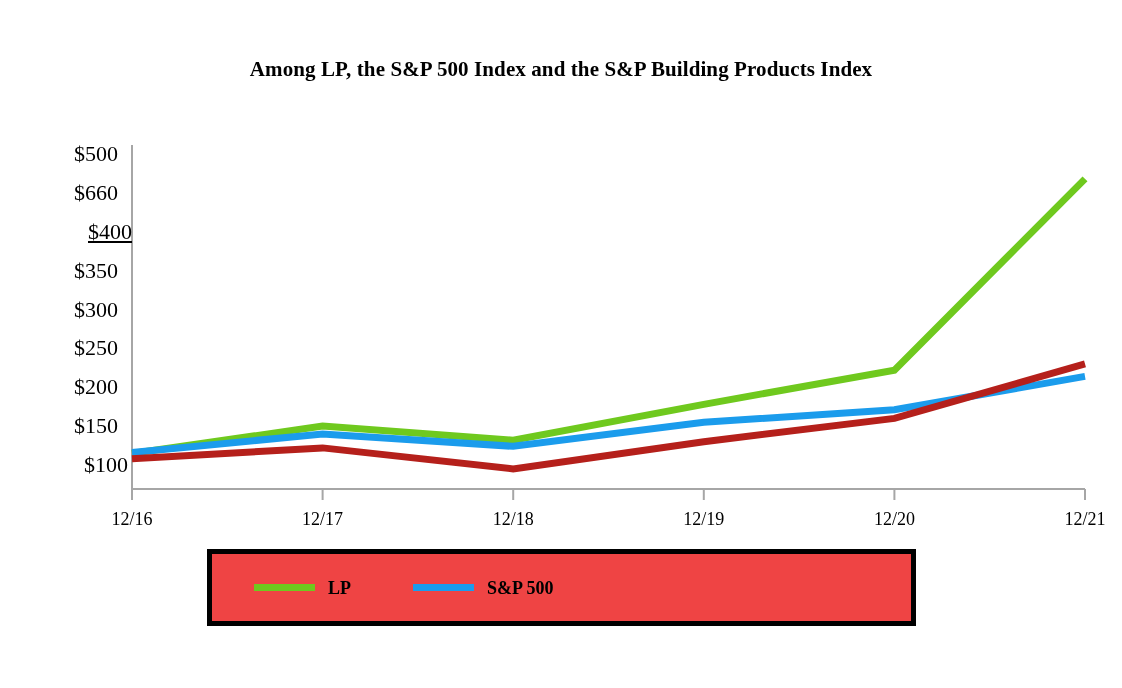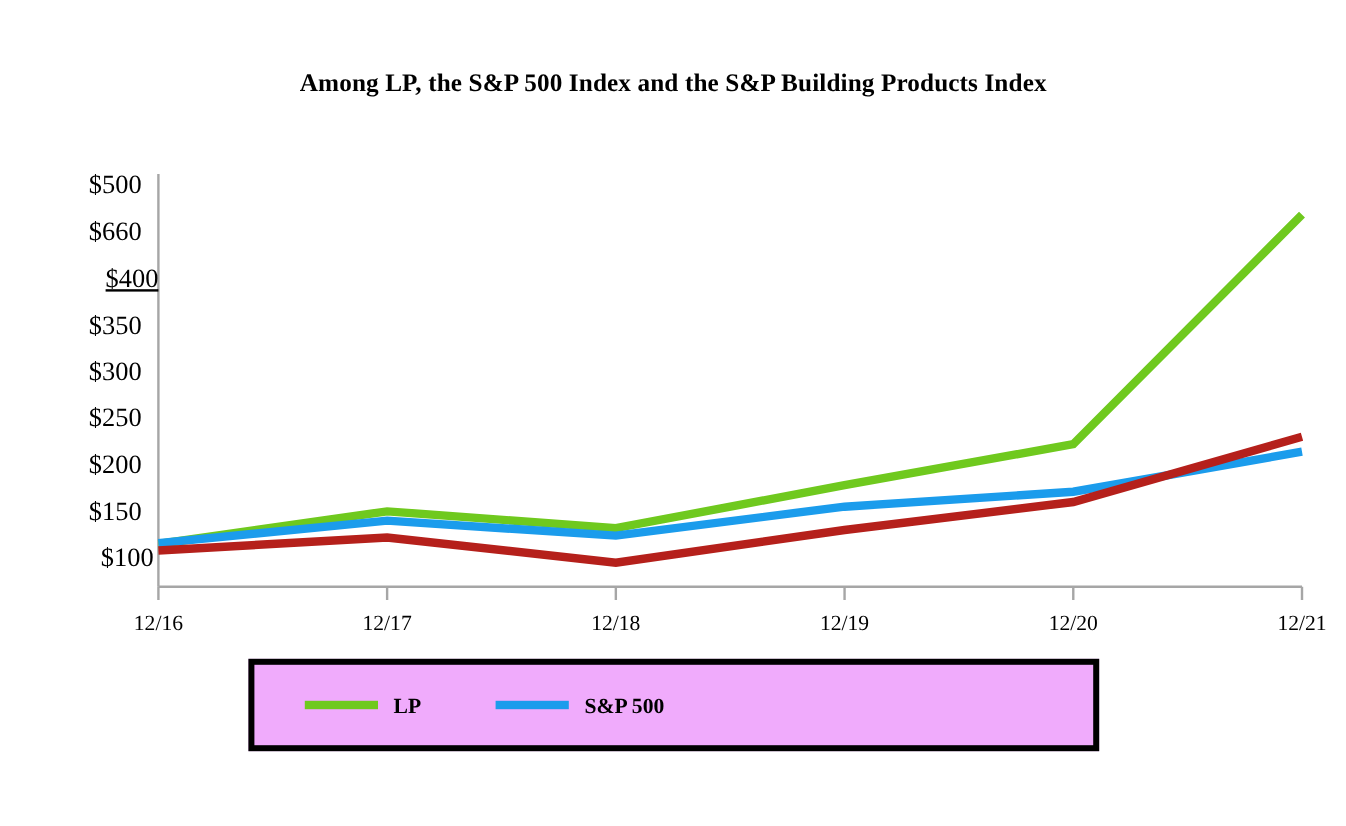--- a/index.html
+++ b/index.html
@@ -75,21 +75,21 @@
   }
 
   
   .legend-box {
     position: absolute;
     left: 207px;
     top: 549px;
     width: 709px;
     height: 77px;
     border: 5px solid #000000;
-    background: #f0abfc;
+    background: #ef4444;
     box-sizing: border-box;
   }
   .legend-inner {
     position: absolute;
     left: 0;
     top: 0;
     width: 100%;
     height: 100%;
     display: flex;
     align-items: center;

